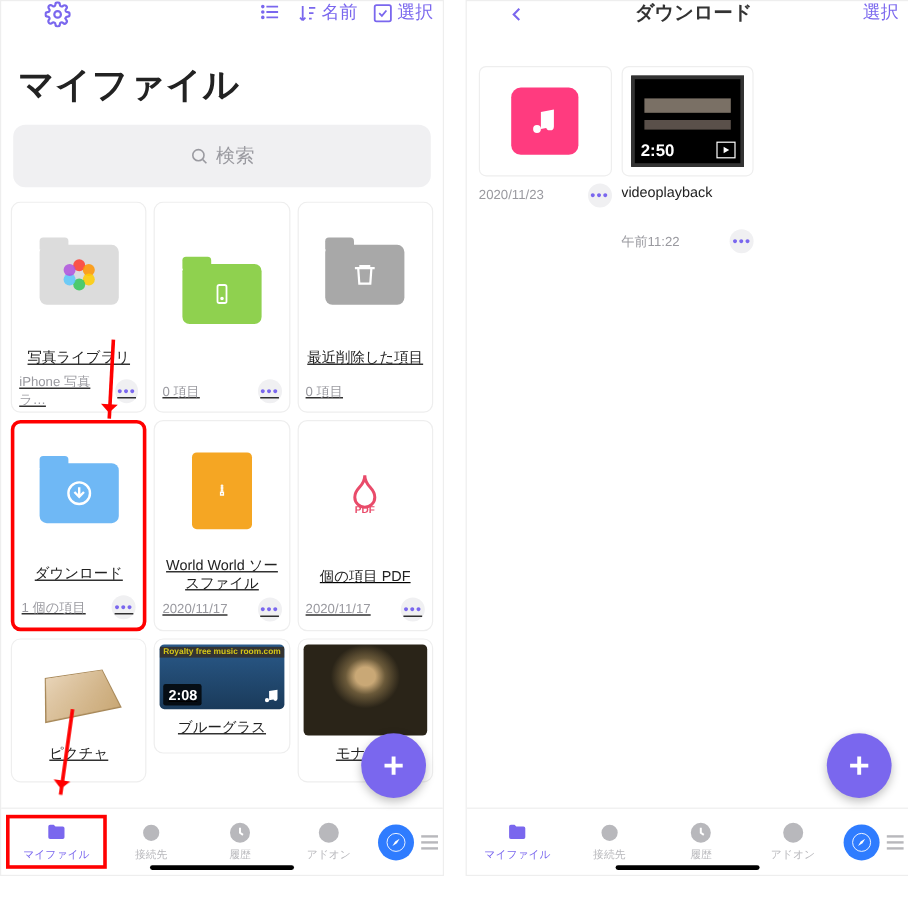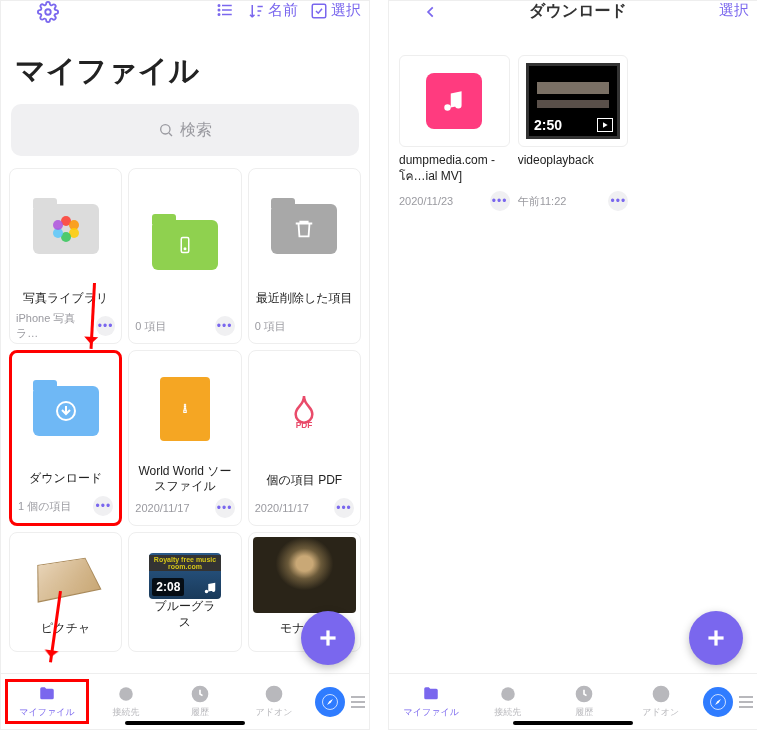--- a/index.html
+++ b/index.html
@@ -67,20 +67,21 @@
   }
 
   .grid {
     flex: 1;
     padding: 0 8px;
     display: grid;
     grid-template-columns: repeat(3, 1fr);
     gap: 6px;
     align-content: start;
     overflow: hidden;
+    text-decoration: underline;
   }
   .card {
     border: 1px solid #eee;
     border-radius: 8px;
     height: 176px;
     padding: 6px;
     display: flex;
     flex-direction: column;
     position: relative;
     background:#fff;
@@ -417,21 +418,21 @@
         </div>
     </div>
 
     <div class="card" style="height:120px;overflow:hidden">
       <div class="thumb">
           <div style="width:56px;height:42px;background:linear-gradient(135deg,#e8d4b8,#c9a876);transform:perspective(80px) rotateX(35deg) rotateZ(-12deg);border:1px solid #a8895a;"></div>
         </div>
       <div class="label">ピクチャ</div>
     </div>
 
-    <div class="card" style="height:120px;overflow:hidden;padding:20px">
+    <div class="card" style="height:96px;overflow:hidden;padding:4px">
       <div class="image-thumb" style="background:linear-gradient(#2a5a8a,#1a3a5a);">
         <div style="position:absolute;top:2px;left:0;right:0;background:#333;color:#d4c518;font-size:7px;padding:1px;text-align:center;font-weight:700;">Royalty free music room.com</div>
         <span class="dur">2:08</span>
         <svg style="position:absolute;right:4px;bottom:4px" width="14" height="14" viewBox="0 0 24 24" fill="#fff">
             <path d="M9 18V5l12-2v13M9 18a3 3 0 1 1-6 0 3 3 0 0 1 6 0zm12-2a3 3 0 1 1-6 0 3 3 0 0 1 6 0z"></path>
           </svg>
       </div>
       <div class="label">ブルーグラス</div>
     </div>
 
@@ -518,21 +519,20 @@
   <div class="dl-grid">
 
     <div class="dl-card">
       <div class="frame">
         <div class="file-icon file-pink">
           <svg width="26" height="26" viewBox="0 0 24 24" fill="#fff">
               <path d="M9 18V5l10-2v13M9 18a3 3 0 1 1-6 0 3 3 0 0 1 6 0zm10-2a3 3 0 1 1-6 0 3 3 0 0 1 6 0z"></path>
             </svg>
         </div>
       </div>
-      <div class="lbl">dumpmedia.com - โค…ial MV]</div>
       <div class="sub">
         <span>2020/11/23</span>
         <span class="more-dots">•••</span>
       </div>
     </div>
 
     <div class="dl-card">
       <div class="frame" style="padding:2px">
         <div class="video-thumb">
           <div class="bar"></div>

